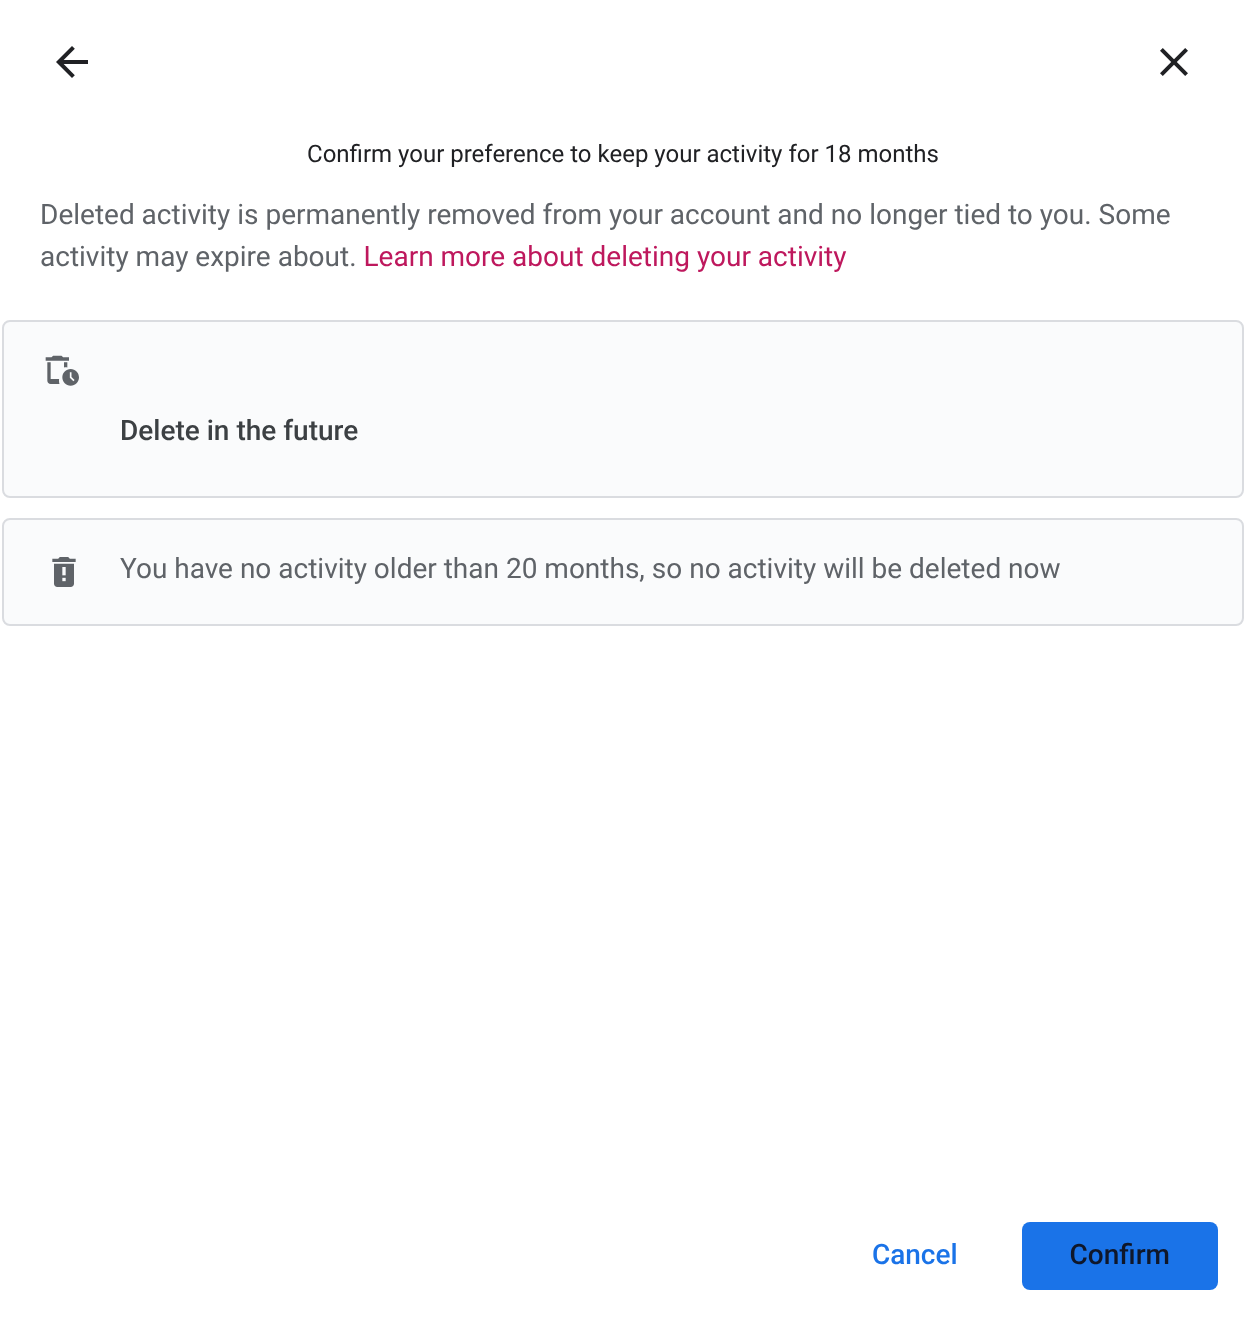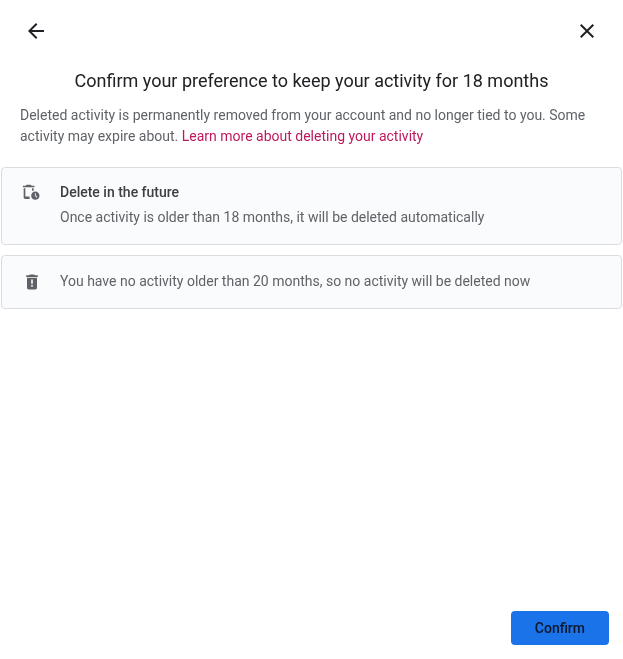--- a/index.html
+++ b/index.html
@@ -32,21 +32,21 @@
       background: transparent;
       border: none;
     }
     .icon-btn svg {
       width: 24px;
       height: 24px;
       fill: #202124;
     }
     .title {
       text-align: center;
-      font-size: 18px;
+      font-size: 12px;
       font-weight: 400;
       color: #202124;
       padding: 6px 20px 14px;
     }
     .description {
       font-size: 14px;
       line-height: 1.5;
       color: #5f6368;
       padding: 0 20px 20px;
     }
@@ -77,20 +77,21 @@
       fill: #5f6368;
     }
     .card-content {
       flex: 1;
     }
     .card-title {
       font-size: 14px;
       font-weight: 500;
       color: #3c4043;
       margin-bottom: 8px;
+      margin-top: 31px;
     }
     .card-desc {
       font-size: 14px;
       color: #5f6368;
       line-height: 1.4;
     }
     .footer {
       position: absolute;
       bottom: 14px;
       right: 14px;
@@ -144,32 +145,32 @@
 
 <div class="card">
   <div class="card-icon">
     <svg viewBox="0 0 24 24">
         <path d="M15 2h-3.5l-1-1h-5l-1 1H1v2h14V2zM2 16c0 1.1.9 2 2 2h5.3c-.2-.6-.3-1.3-.3-2 0-.3 0-.7.1-1H4V5H2v11zM12 5v3.1c.3 0 .7-.1 1-.1 .3 0 .7 0 1 .1V5h-2z"></path>
         <path d="M16 9c-2.8 0-5 2.2-5 5s2.2 5 5 5 5-2.2 5-5-2.2-5-5-5zm1.65 7.35L15.5 14.2V11h1v2.79l1.85 1.85-.7.71z"></path>
       </svg>
   </div>
   <div class="card-content">
     <div class="card-title">Delete in the future</div>
-    <div class="card-desc">Once activity is older than 18 months, it will be deleted automatically</div>
   </div>
 </div>
 
 <div class="card">
   <div class="card-icon">
     <svg viewBox="0 0 24 24">
         <path d="M6 19c0 1.1.9 2 2 2h8c1.1 0 2-.9 2-2V7H6v12zM19 4h-3.5l-1-1h-5l-1 1H5v2h14V4z"></path>
         <rect x="11" y="9" width="2" height="5" fill="#fafbfc"></rect>
         <rect x="11" y="15.5" width="2" height="2" fill="#fafbfc"></rect>
       </svg>
   </div>
   <div class="card-content">
     <div class="card-desc">You have no activity older than 20 months, so no activity will be deleted now</div>
   </div>
 </div>
 
 <div class="footer">
+  <button class="btn btn-text">Cancel</button>
   <button class="btn btn-primary">Confirm</button>
 </div>
 
 </body></html>

